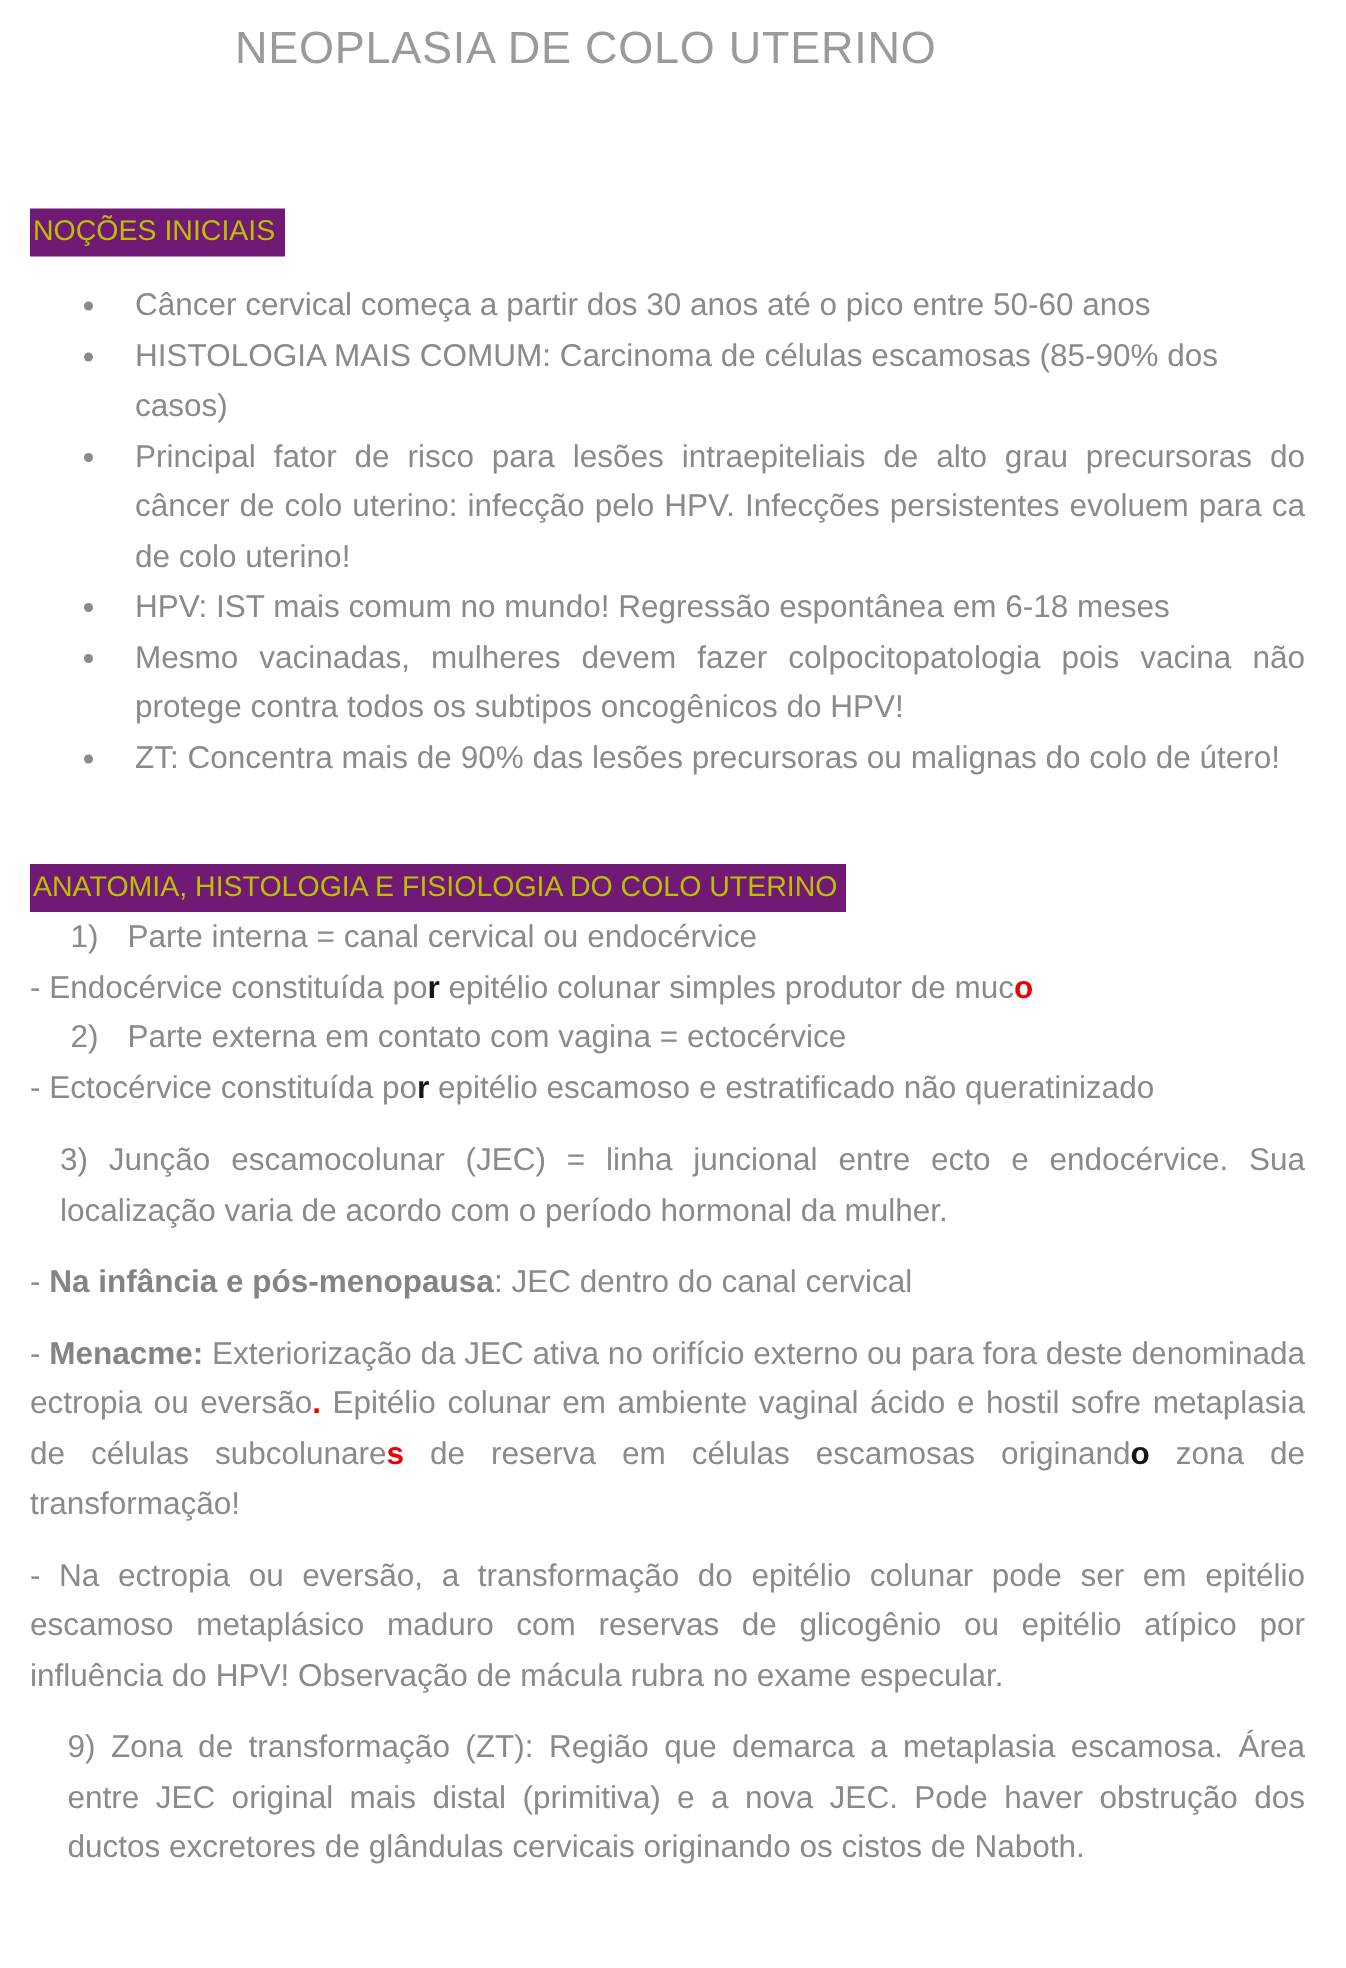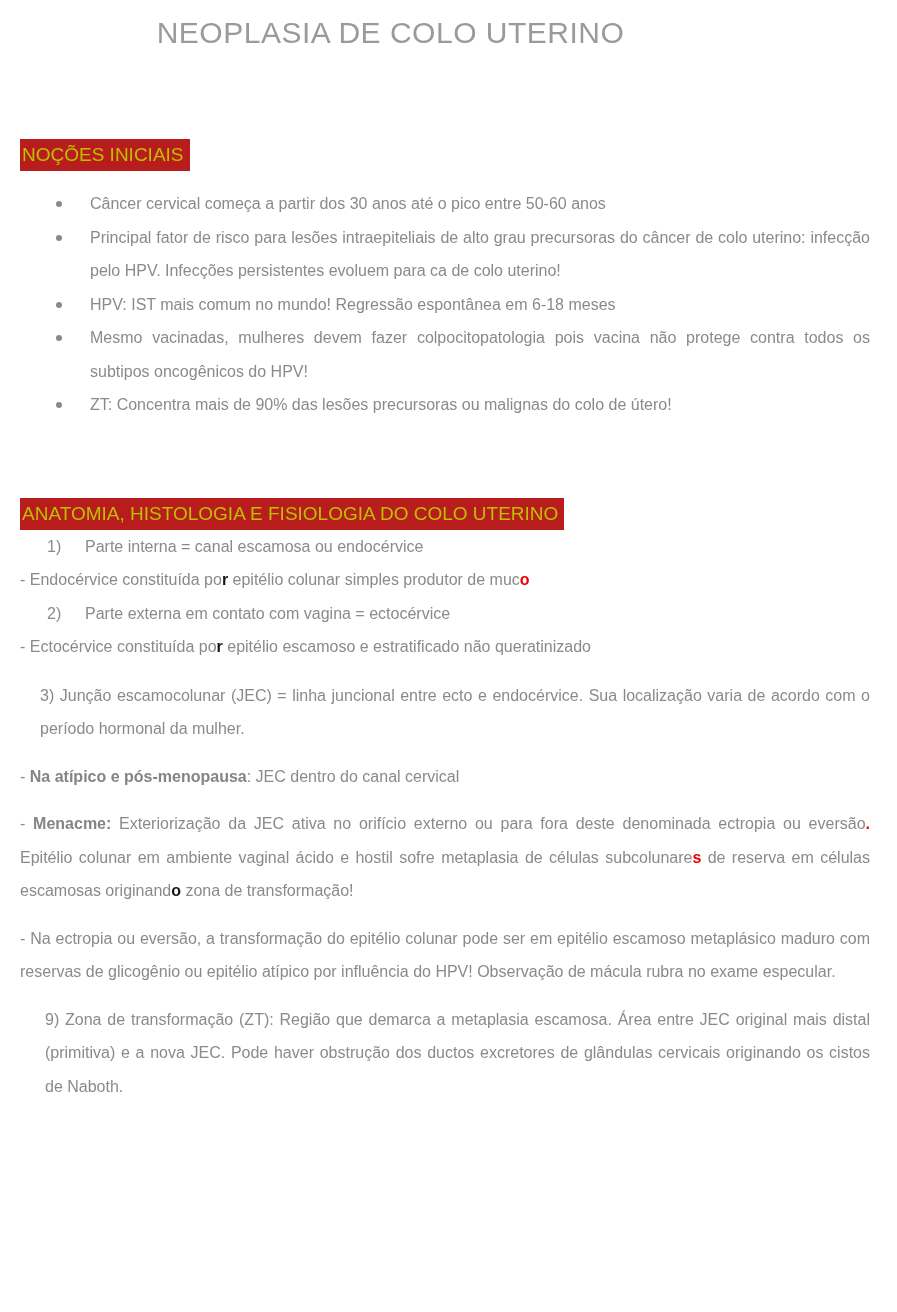--- a/index.html
+++ b/index.html
@@ -18,31 +18,31 @@
     width:781px;
     margin:16px 0 0 -20px;
     text-align:center;
     font-size:30px;
     line-height:34px;
     color:#9a9a9a;
     letter-spacing:0.5px;
   }
   .hl{
     display:inline-block;
-    background:#b91c1c;
+    background:#701a75;
     color:#bcc000;
     font-size:19px;
     line-height:23px;
     padding:4px 6px 5px 2px;
     font-weight:400;
   }
   .h1{margin-top:89px;}
-  .h2{margin-top:76px;}
+  .h2{margin-top:54px;}
   .body-text{
-    font-size:16px;
+    font-size:21px;
     line-height:33.5px;
   }
   ul.bullets{
     list-style:none;
     margin:16px 0 0 0;
     padding:0;
   }
   ul.bullets li{
     position:relative;
     padding-left:70px;
@@ -74,43 +74,44 @@
 <body>
 
 <div class="page">
 
   <div class="title">NEOPLASIA DE COLO UTERINO</div>
 
   <div class="hl h1">NOÇÕES INICIAIS</div>
 
   <ul class="bullets body-text">
     <li><span class="dot"></span><span>Câncer cervical começa a partir dos 30 anos até o pico entre 50-60 anos</span></li>
+    <li><span class="dot"></span><span>HISTOLOGIA MAIS COMUM: Carcinoma de células escamosas (85-90% dos casos)</span></li>
     <li class="just"><span class="dot"></span><span>Principal fator de risco para lesões intraepiteliais de alto grau precursoras do câncer de colo uterino: infecção pelo HPV. Infecções persistentes evoluem para ca de colo uterino!</span></li>
     <li><span class="dot"></span><span>HPV: IST mais comum no mundo! Regressão espontânea em 6-18 meses</span></li>
     <li class="just"><span class="dot"></span><span>Mesmo vacinadas, mulheres devem fazer colpocitopatologia pois vacina não protege contra todos os subtipos oncogênicos do HPV!</span></li>
     <li><span class="dot"></span><span>ZT: Concentra mais de 90% das lesões precursoras ou malignas do colo de útero!</span></li>
   </ul>
 
   <div class="hl h2">ANATOMIA, HISTOLOGIA E FISIOLOGIA DO COLO UTERINO</div>
 
   <div class="num-item body-text">
     <span class="num">1)</span>
-    <span class="ntext">Parte interna = canal escamosa ou endocérvice</span>
+    <span class="ntext">Parte interna = canal cervical ou endocérvice</span>
   </div>
   <div class="sub-item body-text"><span>- Endocérvice constituída po</span><span class="c-black">r</span><span> epitélio colunar simples produtor de muc</span><span class="c-red">o</span></div>
 
   <div class="num-item body-text">
     <span class="num">2)</span>
     <span class="ntext">Parte externa em contato com vagina = ectocérvice</span>
   </div>
   <div class="sub-item body-text"><span>- Ectocérvice constituída po</span><span class="c-black">r</span><span> epitélio escamoso e estratificado não queratinizado</span></div>
 
   <div class="p3 just body-text">3) Junção escamocolunar (JEC) = linha juncional entre ecto e endocérvice. Sua localização varia de acordo com o período hormonal da mulher.</div>
 
-  <div class="flush body-text"><span>- </span><span class="b">Na atípico e pós-menopausa</span><span>: JEC dentro do canal cervical</span></div>
+  <div class="flush body-text"><span>- </span><span class="b">Na infância e pós-menopausa</span><span>: JEC dentro do canal cervical</span></div>
 
   <div class="flush just body-text"><span>- </span><span class="b">Menacme:</span><span> Exteriorização da JEC ativa no orifício externo ou para fora deste denominada ectropia ou eversão</span><span class="c-red">.</span><span> Epitélio colunar em ambiente vaginal ácido e hostil sofre metaplasia de células subcolunare</span><span class="c-red">s</span><span> de reserva em células escamosas originand</span><span class="c-black">o</span><span> zona de transformação!</span></div>
 
   <div class="flush just body-text">- Na ectropia ou eversão, a transformação do epitélio colunar pode ser em epitélio escamoso metaplásico maduro com reservas de glicogênio ou epitélio atípico por influência do HPV! Observação de mácula rubra no exame especular.</div>
 
   <div class="p4 just body-text">9) Zona de transformação (ZT): Região que demarca a metaplasia escamosa. Área entre JEC original mais distal (primitiva) e a nova JEC. Pode haver obstrução dos ductos excretores de glândulas cervicais originando os cistos de Naboth.</div>
 
 </div>
 
 </body></html>

